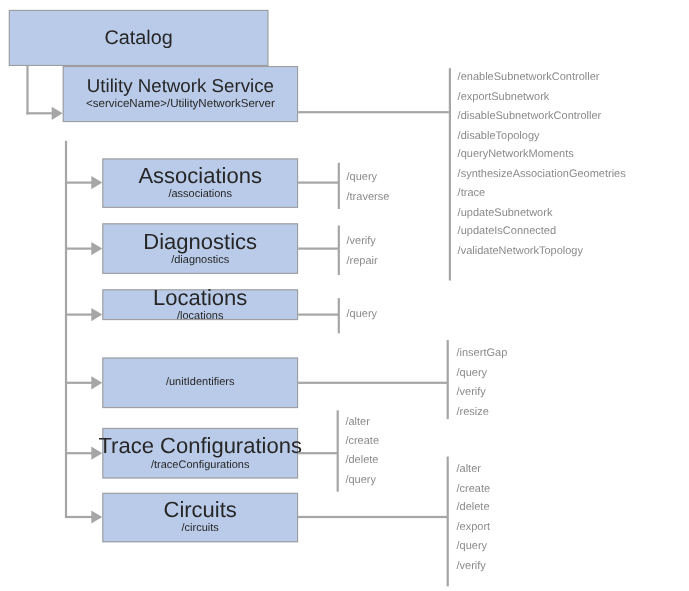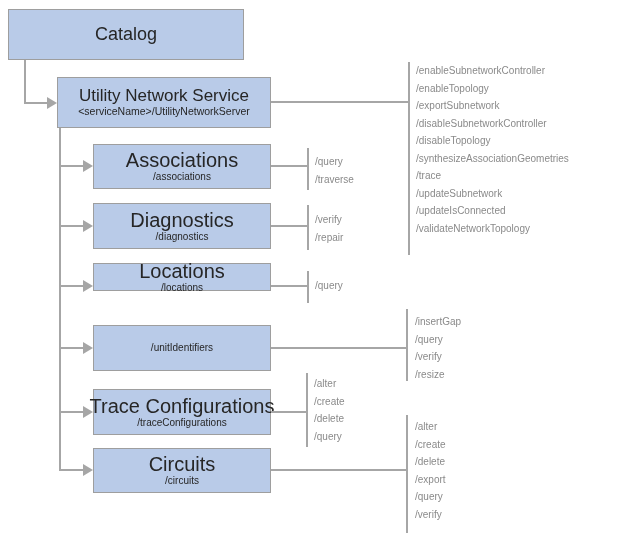--- a/index.html
+++ b/index.html
@@ -57,21 +57,21 @@
 </style>
 </head>
 <body>
 
 <div class="canvas">
 
   <div class="box catalog" style="left:8px; top:9px; width:236px; height:51px;">
     <div class="box-title">Catalog</div>
   </div>
 
-  <div class="box service" style="left:57px; top:77px; width:214px; height:51px;">
+  <div class="box service" style="left:57px; top:60px; width:214px; height:51px;">
     <div class="box-title">Utility Network Service</div>
     <div class="box-subtitle">&lt;serviceName&gt;/UtilityNetworkServer</div>
   </div>
 
   <div class="box" style="left:93px; top:144px; width:178px; height:45px;">
     <div class="box-title">Associations</div>
     <div class="box-subtitle">/associations</div>
   </div>
 
   <div class="box" style="left:93px; top:203px; width:178px; height:46px;">
@@ -138,24 +138,24 @@
   <div class="vline" style="left:406px; top:309px; height:72px;"></div>
 
   <div class="hline" style="left:271px; top:411px; width:36px;"></div>
   <div class="vline" style="left:306px; top:373px; height:74px;"></div>
 
   <div class="hline" style="left:271px; top:469px; width:136px;"></div>
   <div class="vline" style="left:406px; top:415px; height:118px;"></div>
 
   <div class="ops" style="left:416px; top:62px;">
     <div>/enableSubnetworkController</div>
-    <div>/enableTopology</div>
     <div>/exportSubnetwork</div>
     <div>/disableSubnetworkController</div>
     <div>/disableTopology</div>
+    <div>/queryNetworkMoments</div>
     <div>/synthesizeAssociationGeometries</div>
     <div>/trace</div>
     <div>/updateSubnetwork</div>
     <div>/updateIsConnected</div>
     <div>/validateNetworkTopology</div>
   </div>
 
   <div class="ops" style="left:315px; top:153px;">
     <div>/query</div>
     <div>/traverse</div>

